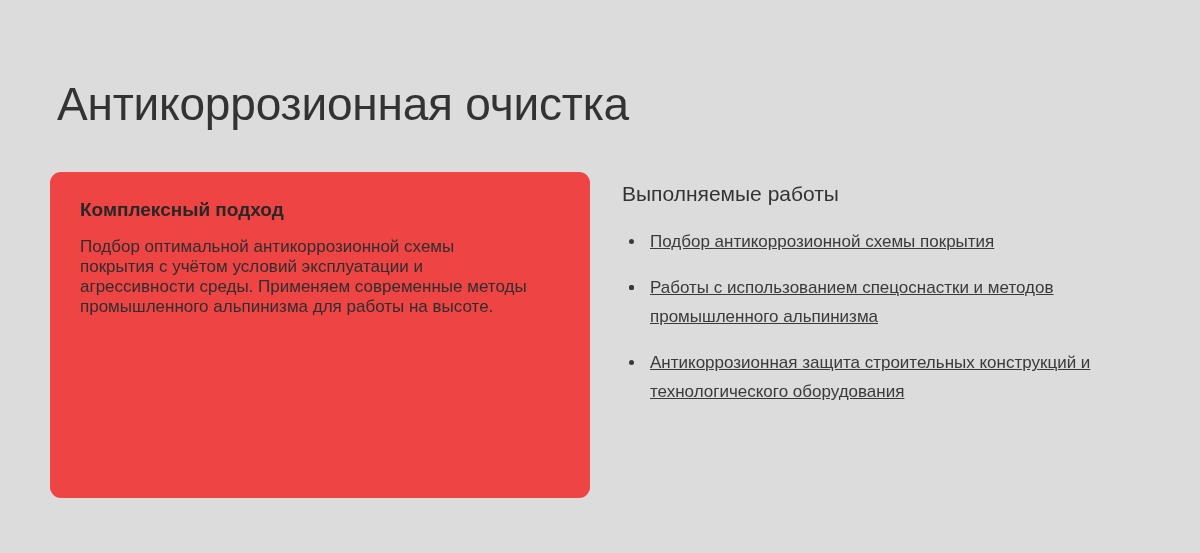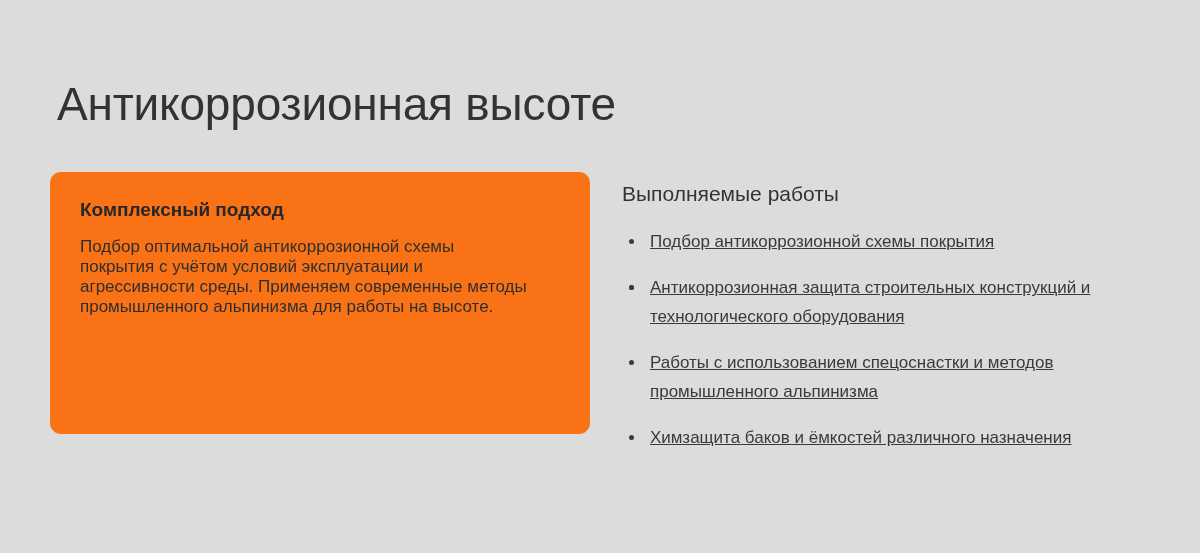--- a/index.html
+++ b/index.html
@@ -44,23 +44,23 @@
     top: 172px;
     width: 1200px;
   }
 
   
   .highlight-card {
     position: absolute;
     left: 50px;
     top: 0;
     width: 540px;
-    height: 262px;
+    height: 326px;
     box-sizing: border-box;
-    background: #f97316;
+    background: #ef4444;
     border-radius: 11px;
     padding: 26px 30px 24px 30px;
   }
 
   .card-heading {
     margin: 0 0 14px 0;
     font-size: 19px;
     font-weight: 700;
     line-height: 1.3;
     color: #272727;
@@ -120,48 +120,44 @@
     height: 5px;
     border-radius: 50%;
     background: #3a3a3a;
   }
 </style>
 </head>
 <body>
 
 <div class="page">
 
-  <h1 class="page-title">Антикоррозионная высоте</h1>
+  <h1 class="page-title">Антикоррозионная очистка</h1>
 
   <div class="columns">
 
     <section class="highlight-card">
       <h2 class="card-heading">Комплексный подход</h2>
       <p class="card-text">Подбор оптимальной антикоррозионной схемы покрытия с учётом условий эксплуатации и агрессивности среды. Применяем современные методы промышленного альпинизма для работы на высоте.</p>
     </section>
 
     <section class="works">
       <h2 class="works-heading">Выполняемые работы</h2>
       <ul class="works-list">
         <li>
           <span class="bullet-dot"></span>
           <span>Подбор антикоррозионной схемы покрытия</span>
         </li>
         <li>
           <span class="bullet-dot"></span>
         </li>
         <li>
           <span class="bullet-dot"></span>
-          <span>Антикоррозионная защита строительных конструкций и технологического оборудования</span>
-        </li>
-        <li>
-          <span class="bullet-dot"></span>
           <span>Работы с использованием спецоснастки и методов промышленного альпинизма</span>
         </li>
         <li>
           <span class="bullet-dot"></span>
-          <span>Химзащита баков и ёмкостей различного назначения</span>
+          <span>Антикоррозионная защита строительных конструкций и технологического оборудования</span>
         </li>
       </ul>
     </section>
 
   </div>
 </div>
 
 </body></html>

